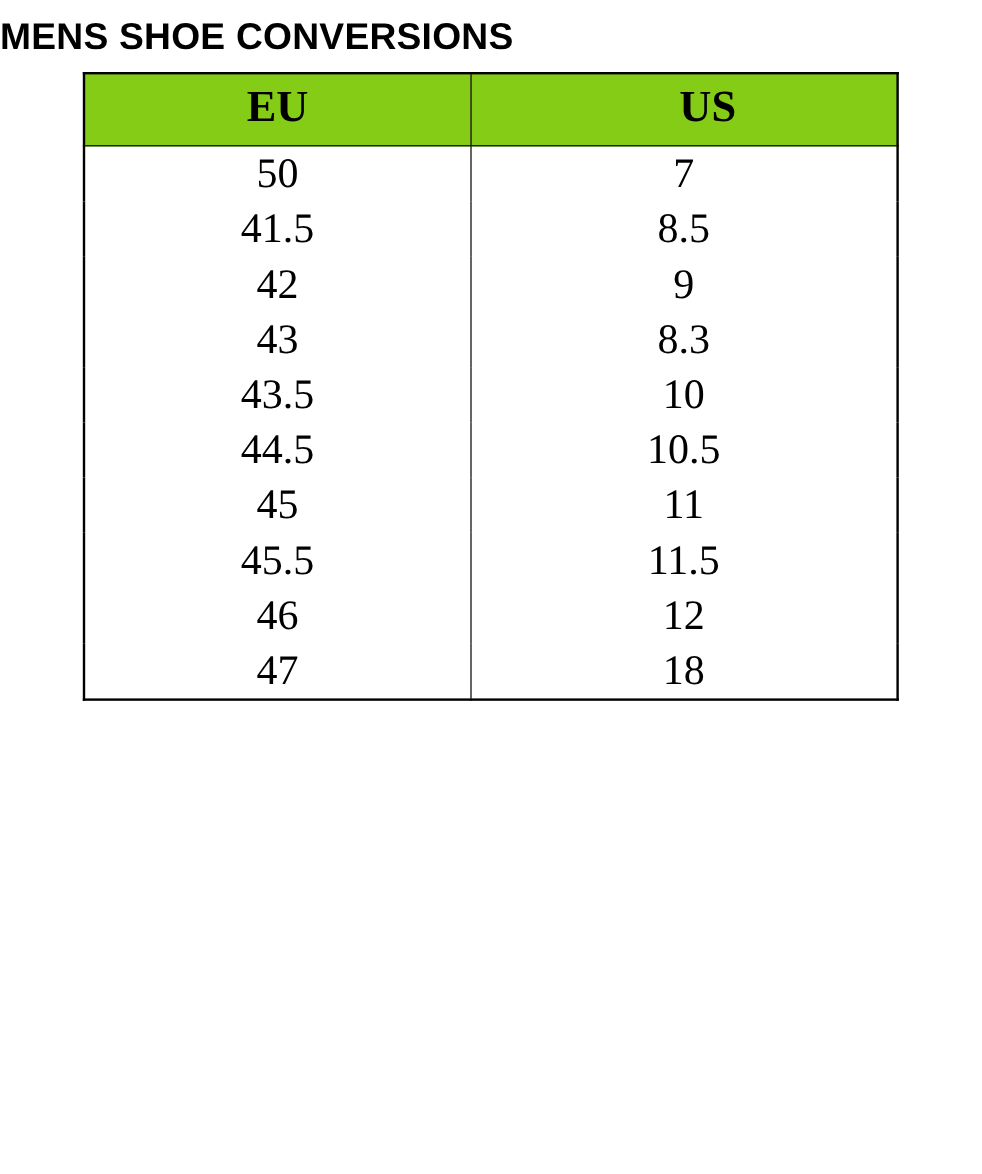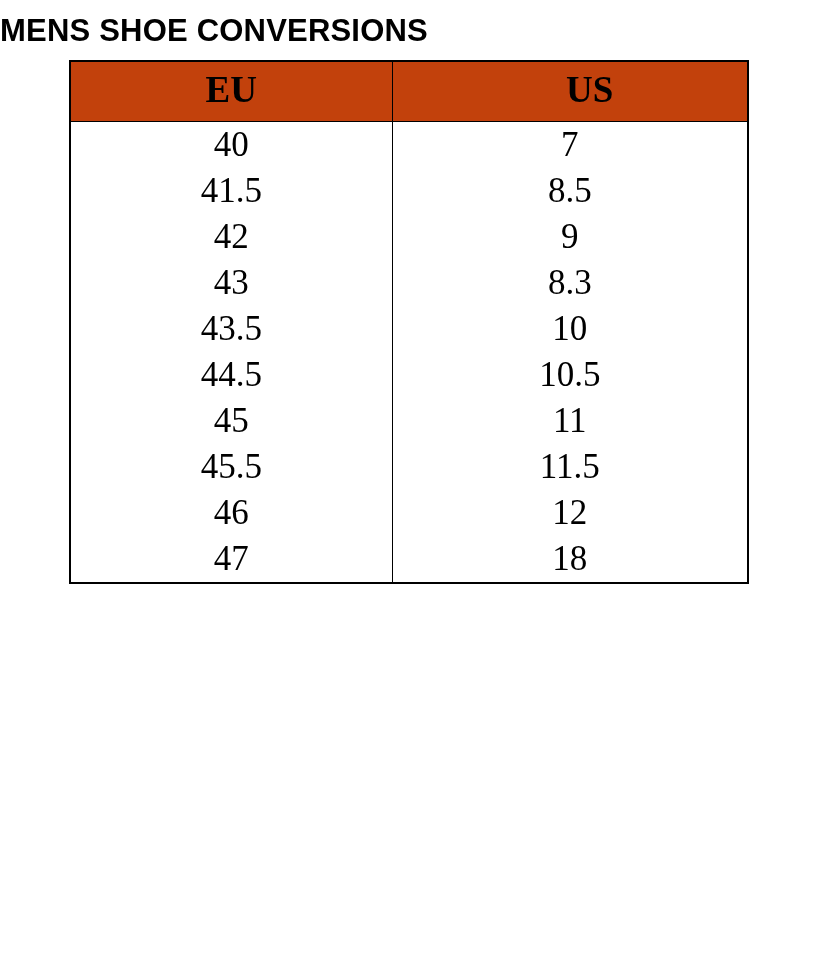--- a/index.html
+++ b/index.html
@@ -36,21 +36,21 @@
   }
   table.conv {
     border-collapse: collapse;
     width: 100%;
     table-layout: fixed;
     border: 2px solid #000000;
   }
   table.conv col.c1 { width: 47.5%; }
   table.conv col.c2 { width: 52.5%; }
   table.conv thead th {
-    background: #c2410c;
+    background: #84cc16;
     font-family: "Liberation Serif", serif;
     font-weight: bold;
     font-size: 37px;
     text-align: center;
     padding: 6px 0 10px 0;
     border-bottom: 1px solid #000000;
     border-right: 1px solid #000000;
   }
   table.conv thead th:last-child {
     border-right: none;
@@ -81,21 +81,21 @@
         <col class="c2">
       </colgroup>
       <thead>
         <tr>
           <th>EU</th>
           <th>US</th>
         </tr>
       </thead>
       <tbody>
         <tr>
-          <td>40</td>
+          <td>50</td>
           <td>7</td>
         </tr>
         <tr>
           <td>41.5</td>
           <td>8.5</td>
         </tr>
         <tr>
           <td>42</td>
           <td>9</td>
         </tr>

